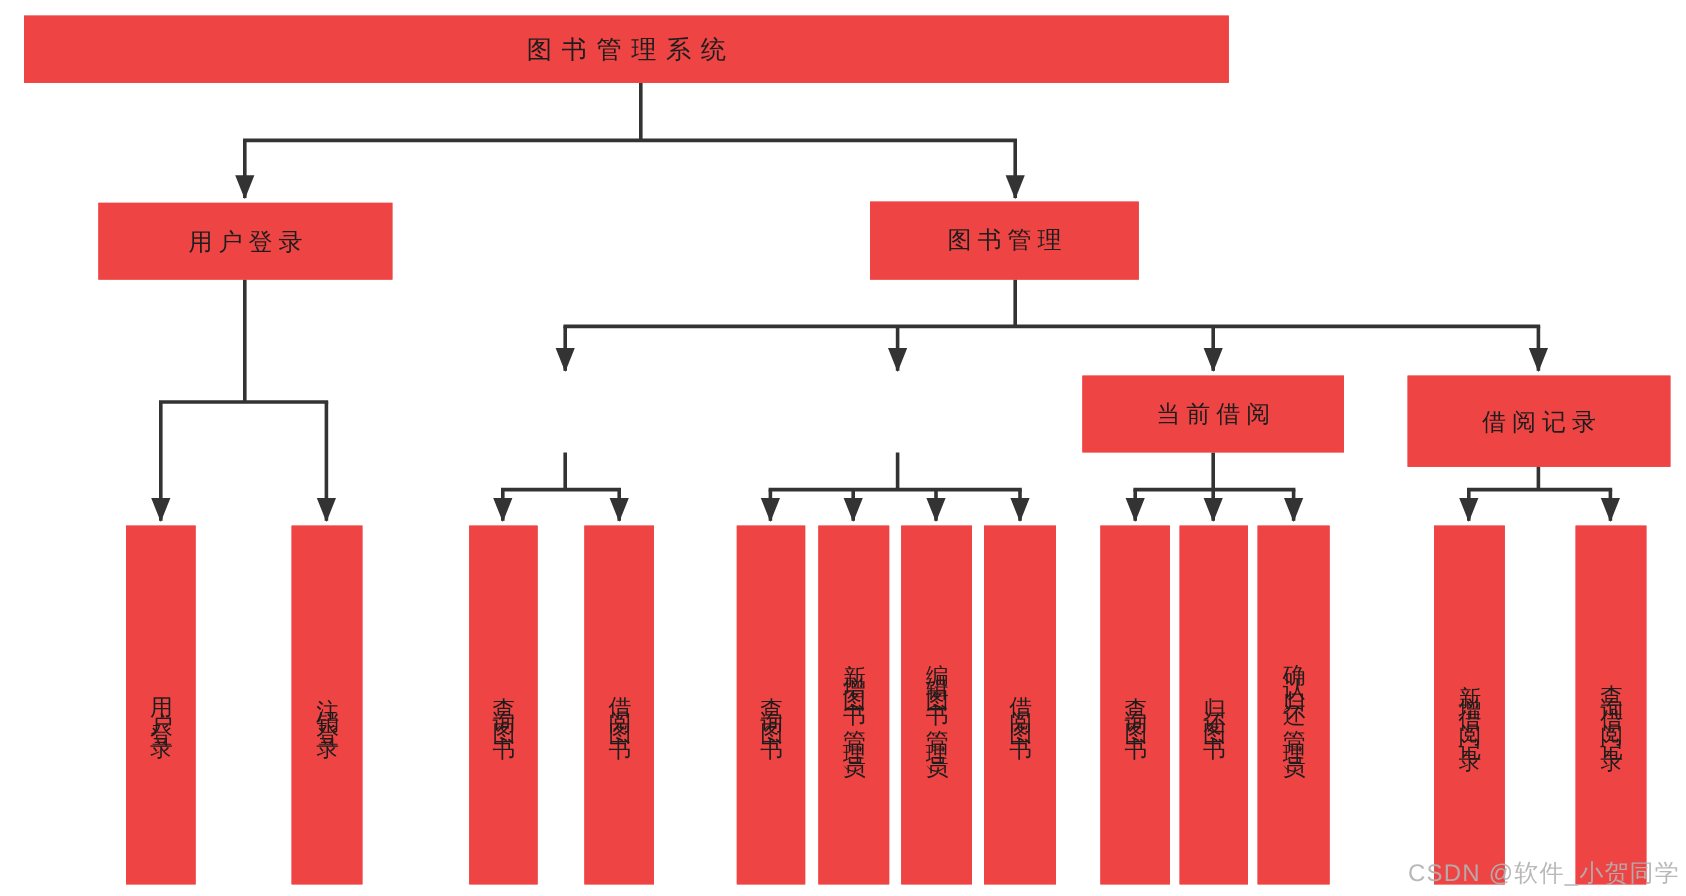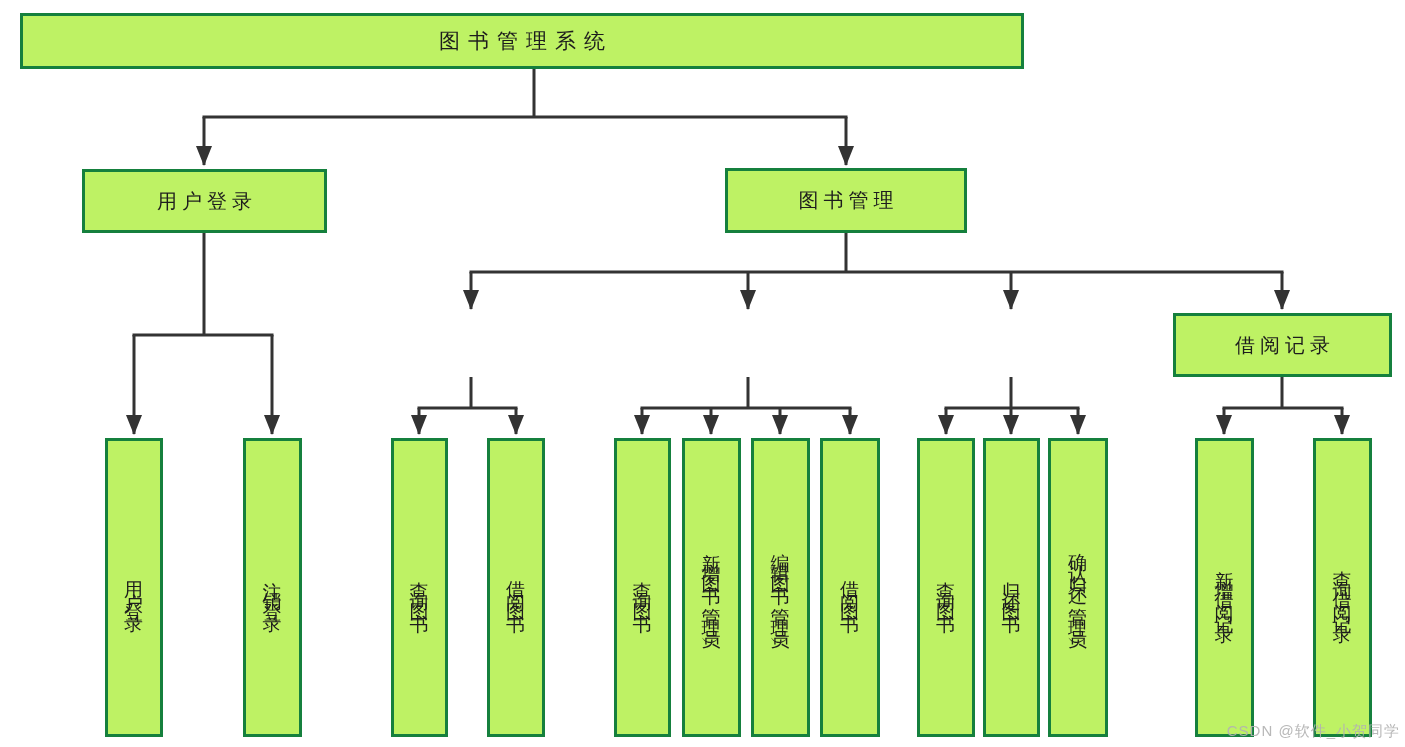--- a/index.html
+++ b/index.html
@@ -18,22 +18,22 @@
   }
   .connectors {
     position: absolute;
     left: 0;
     top: 0;
     z-index: 1;
   }
   .box {
     position: absolute;
     box-sizing: border-box;
-    background: #bef264;
-    border: 3px solid #15803d;
+    background: #ef4444;
+    border: 3px solid #ef4444;
     display: flex;
     align-items: center;
     justify-content: center;
     z-index: 2;
     color: #1d1d1d;
   }
   .hbox {
     font-size: 20px;
     letter-spacing: 5px;
     white-space: nowrap;
@@ -49,21 +49,21 @@
     text-orientation: mixed;
     font-size: 19px;
     letter-spacing: 11px;
     line-height: 1;
   }
   .watermark {
     position: absolute;
     right: 5px;
     bottom: 6px;
     z-index: 5;
-    font-size: 15px;
+    font-size: 20px;
     letter-spacing: 1px;
     color: rgba(178, 178, 178, 0.92);
     white-space: nowrap;
   }
 </style>
 </head>
 <body>
 
 <div class="canvas">
 
@@ -106,23 +106,24 @@
 
       <path d="M1282,377 L1282,408 M1222.5,408 L1343.5,408"></path>
       <line x1="1224" y1="408" x2="1224" y2="434" marker-end="url(#ah)"></line>
       <line x1="1342" y1="408" x2="1342" y2="434" marker-end="url(#ah)"></line>
     </g>
   </svg>
 
   <div class="box hbox rootbox" style="left:20px;top:13px;width:1004px;height:56px">图书管理系统</div>
 
   <div class="box hbox" style="left:82px;top:169px;width:245px;height:64px">用户登录</div>
-  <div class="box hbox" style="left:725px;top:168px;width:242px;height:65px">图书管理</div>
+  <div class="box hbox" style="left:725px;top:168px;width:224px;height:65px">图书管理</div>
 
-  <div class="box hbox" style="left:1173px;top:313px;width:219px;height:64px">借阅记录</div>
+  <div class="box hbox" style="left:902px;top:313px;width:218px;height:64px">当前借阅</div>
+  <div class="box hbox" style="left:1173px;top:313px;width:219px;height:76px">借阅记录</div>
 
   <div class="box vbox" style="left:105px;top:438px;width:58px;height:299px">用户登录</div>
   <div class="box vbox" style="left:243px;top:438px;width:59px;height:299px">注销登录</div>
 
   <div class="box vbox" style="left:391px;top:438px;width:57px;height:299px">查询图书</div>
   <div class="box vbox" style="left:487px;top:438px;width:58px;height:299px">借阅图书</div>
 
   <div class="box vbox" style="left:614px;top:438px;width:57px;height:299px">查询图书</div>
   <div class="box vbox" style="left:682px;top:438px;width:59px;height:299px">新增图书（管理员）</div>
   <div class="box vbox" style="left:751px;top:438px;width:59px;height:299px">编辑图书（管理员）</div>

